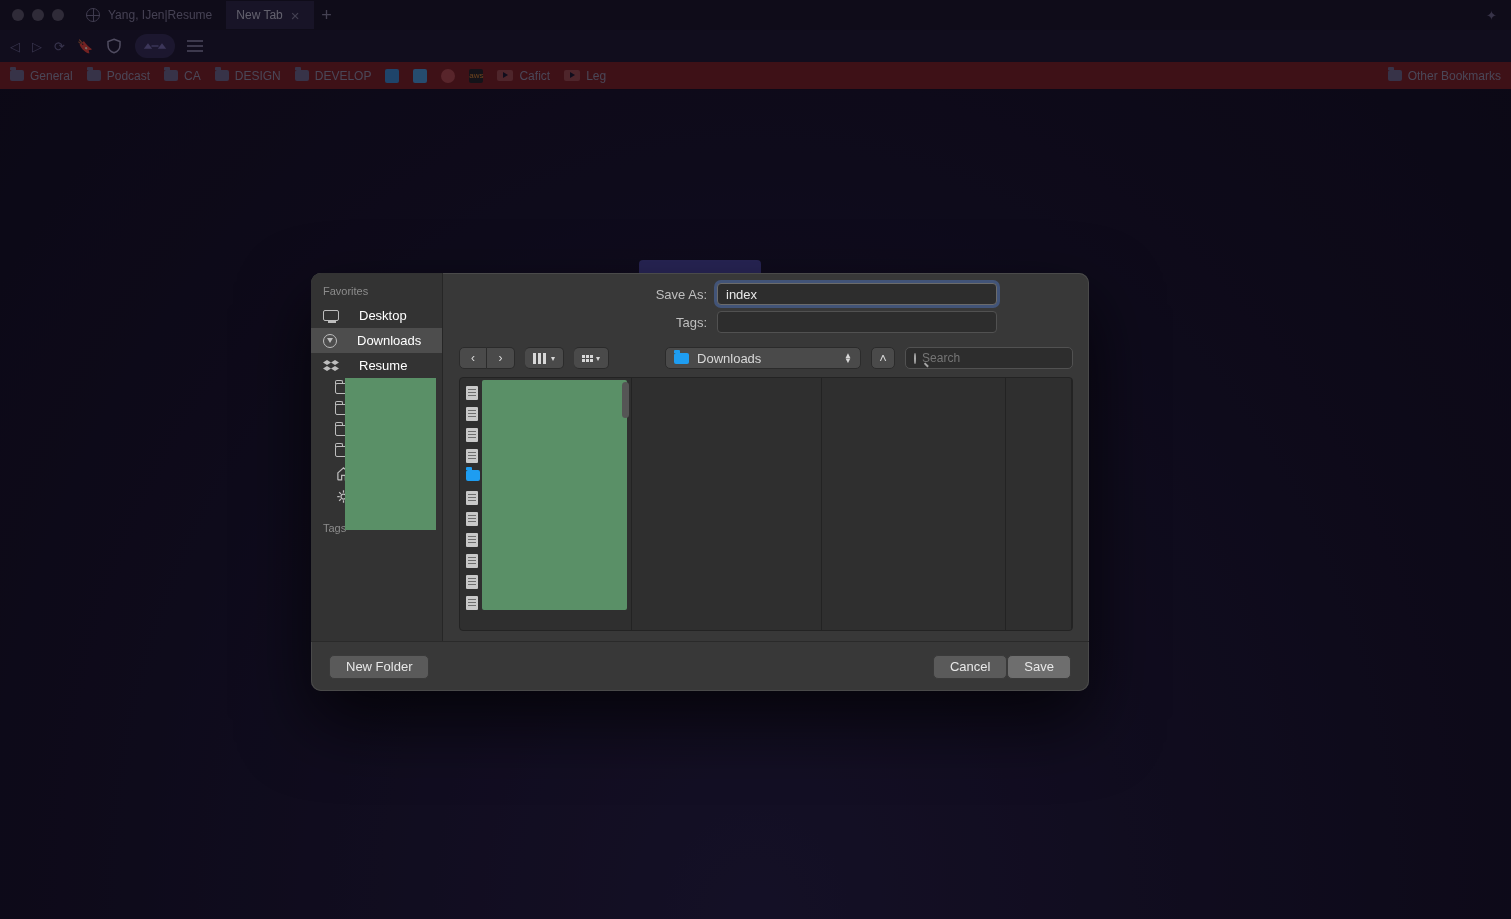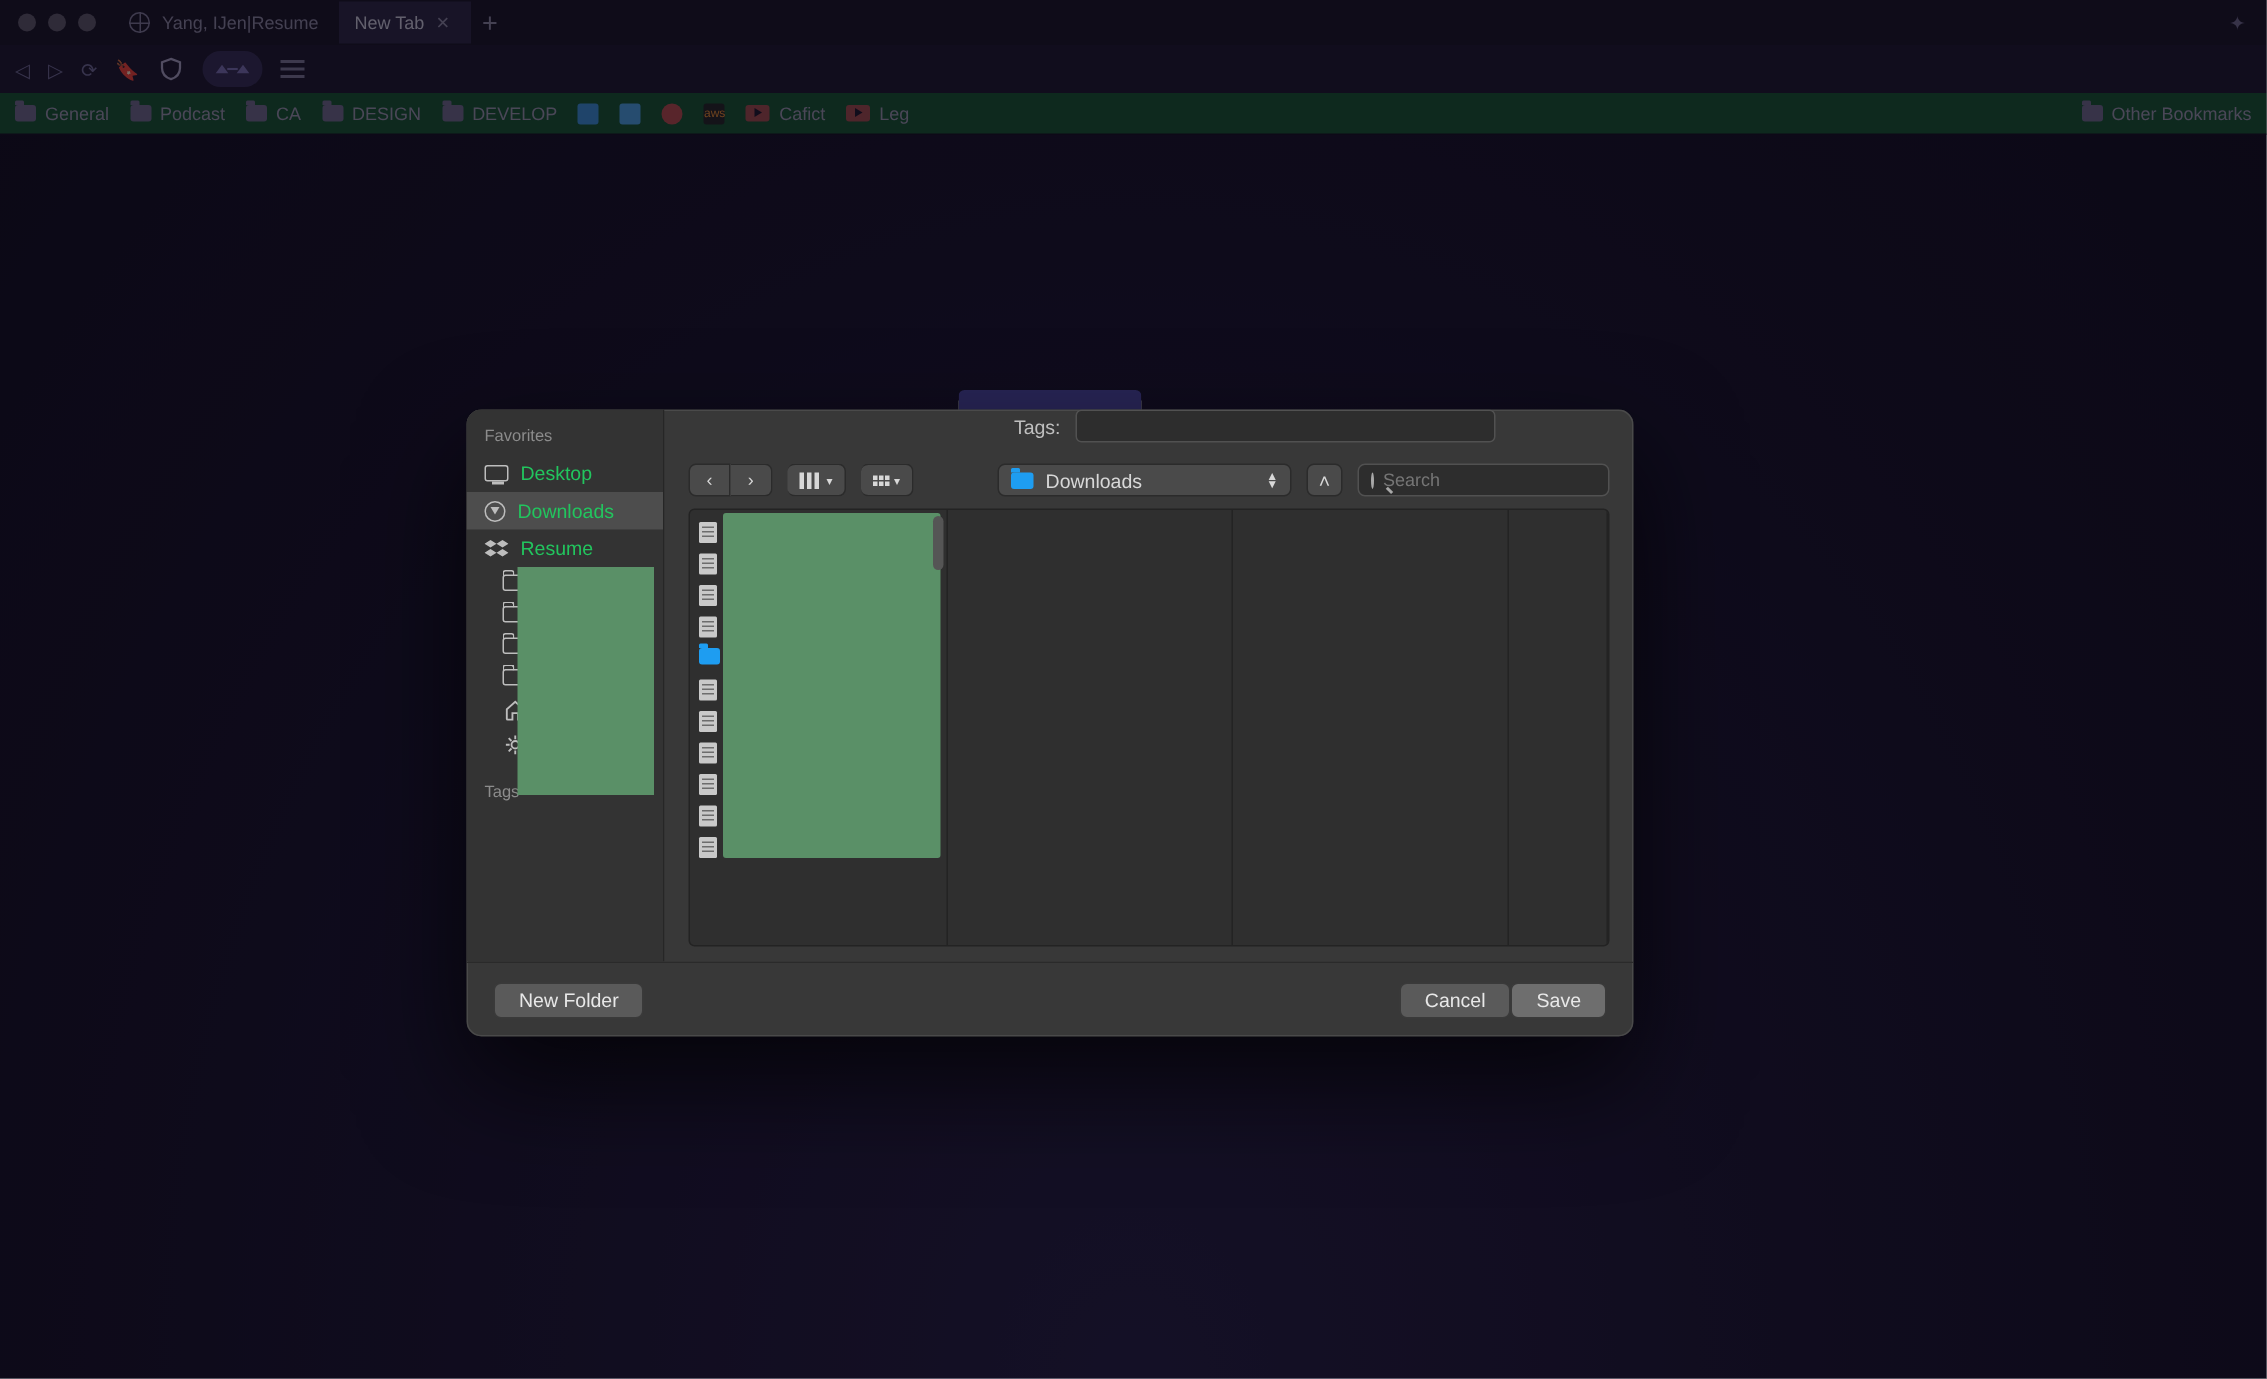--- a/index.html
+++ b/index.html
@@ -67,21 +67,21 @@
     width:40px;height:24px;border-radius:12px;background:#342c52;
     display:flex;align-items:center;justify-content:center;color:#7a6fb1;
   }
   .hamburger { display:flex; flex-direction:column; gap:3px; }
   .hamburger span{ width:16px;height:2px;background:#7d7696;}
 
   .bookbar {
     height: 28px;
     display:flex; align-items:center; gap:14px;
     padding: 0 10px;
-    background: #14532d;
+    background: #7f1d1d;
     border-bottom: 1px solid #120d1d;
     font-size:12px;
     color:#9a94ac;
   }
   .bk { display:flex; align-items:center; gap:6px; }
   .bk .fld { width:14px;height:11px;background:#6f6889;border-radius:2px;position:relative;}
   .bk .fld::before{content:"";position:absolute;top:-3px;left:0;width:6px;height:3px;background:#6f6889;border-radius:1px 1px 0 0;}
   .bk .yt { width:16px;height:11px;background:#a34949;border-radius:2px;position:relative;}
   .bk .yt::after{content:"";position:absolute;left:6px;top:2px;border-left:5px solid #1a1428;border-top:3px solid transparent;border-bottom:3px solid transparent;}
   .bk .sq { width:14px;height:14px;border-radius:2px;}
@@ -119,21 +119,21 @@
   }
   .dlg-body { flex:1; display:flex; overflow:hidden;}
   .sidebar {
     width:132px; min-width:132px;
     background:#333333;
     border-right:1px solid #262626;
     padding:8px 0;
     border-radius:10px 0 0 0;
   }
   .sb-head { font-size:11px; color:#8c8c8c; padding:4px 12px 6px;}
-  .sb-item { display:flex; align-items:center; gap:8px; padding:5px 12px; color:#22c55e;}
+  .sb-item { display:flex; align-items:center; gap:20px; padding:5px 12px; color:#ffffff;}
   .sb-item.selected { background:#4d4d4d;}
   .sb-ico { width:16px; height:13px; color:#bdbdbd; display:inline-flex; align-items:center; justify-content:center;}
   .sb-ico.desk { border:1.5px solid #bdbdbd; border-radius:2px; width:16px;height:11px; position:relative;}
   .sb-ico.desk::after{content:"";position:absolute;bottom:-3px;left:4px;width:8px;height:2px;background:#bdbdbd;}
   .sb-ico.down { width:14px;height:14px;border:1.5px solid #bdbdbd;border-radius:50%;position:relative;}
   .sb-ico.down::after{content:"";position:absolute;left:3px;top:3px;border-left:3px solid transparent;border-right:3px solid transparent;border-top:5px solid #bdbdbd;}
   .sb-ico.dbx svg{width:16px;height:14px;}
   .sb-ico.fld { width:16px;height:11px;border:1.5px solid #bdbdbd;border-radius:2px;position:relative;}
   .sb-ico.fld::before{content:"";position:absolute;top:-4px;left:-1.5px;width:6px;height:3px;border:1.5px solid #bdbdbd;border-bottom:none;border-radius:2px 2px 0 0;}
   .sb-ico.home svg, .sb-ico.app svg{width:15px;height:15px;}
@@ -377,20 +377,24 @@
                 </svg>
               </span>
             </div>
         </div>
         <div style="position:absolute; left:34px; top:0; right:6px; height:152px; background:#5a9067;"></div>
       </div>
       <div class="sb-head" style="margin-top:10px">Tags</div>
     </div>
 
     <div class="main">
+      <div class="row row1">
+        <span class="lbl">Save As:</span>
+        <input class="txtfield focus" value="index" style="">
+      </div>
       <div class="row row2">
         <span class="lbl">Tags:</span>
         <input class="tagfield" style="">
       </div>
 
       <div class="ctrlrow">
         <div class="seg">
           <div class="segbtn">‹</div>
           <div class="segbtn">›</div>
         </div>

